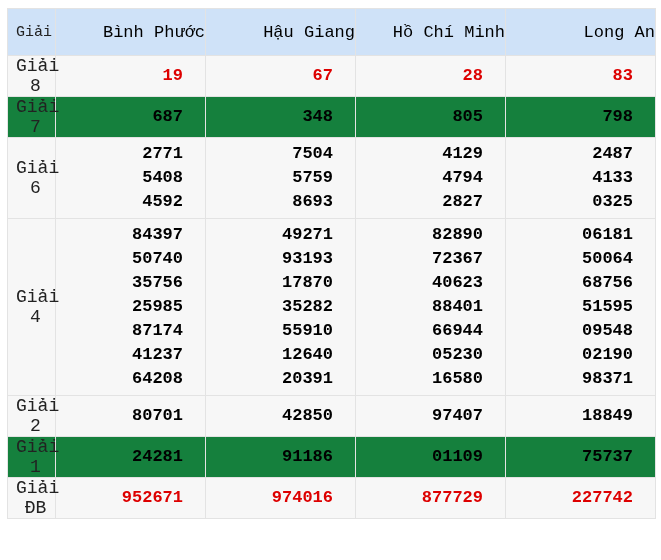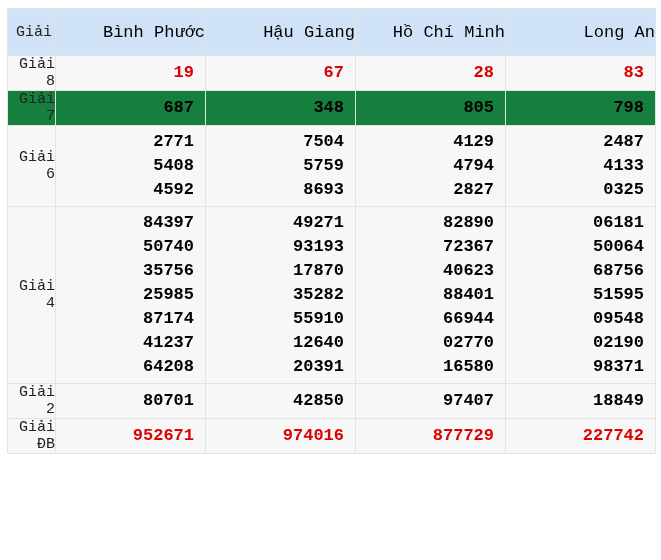--- a/index.html
+++ b/index.html
@@ -38,32 +38,32 @@
     text-align: left;
     padding-left: 8px;
     font-size: 15px;
     color: var(--label-text);
   }
   thead th.province-head {
     text-align: right;
   }
   tbody th {
     font-weight: 400;
-    font-size: 15px;
+    font-size: 18px;
     color: var(--label-text);
-    text-align: right;
+    text-align: center;
     padding-left: 8px;
     vertical-align: middle;
     background: inherit;
   }
   tbody tr { background: #15803d; }
   tbody tr.alt { background: var(--alt-bg); }
   tbody td {
     text-align: right;
-    padding: 4px 11px 4px 0;
+    padding: 4px 22px 4px 0;
     vertical-align: middle;
   }
   tbody td div {
     font-weight: 700;
     font-size: 17px;
     line-height: 24px;
     color: var(--text);
   }
   tbody tr.hl td div { color: var(--hl-text); }
 </style>
@@ -160,21 +160,21 @@
           <div>55910</div>
           <div>12640</div>
           <div>20391</div>
         </td>
         <td>
           <div>82890</div>
           <div>72367</div>
           <div>40623</div>
           <div>88401</div>
           <div>66944</div>
-          <div>02770</div>
+          <div>05230</div>
           <div>16580</div>
         </td>
         <td>
           <div>06181</div>
           <div>50064</div>
           <div>68756</div>
           <div>51595</div>
           <div>09548</div>
           <div>02190</div>
           <div>98371</div>
@@ -188,20 +188,35 @@
         <td>
           <div>42850</div>
         </td>
         <td>
           <div>97407</div>
         </td>
         <td>
           <div>18849</div>
         </td>
       </tr>
+      <tr>
+        <th>Giải 1</th>
+        <td>
+          <div>24281</div>
+        </td>
+        <td>
+          <div>91186</div>
+        </td>
+        <td>
+          <div>01109</div>
+        </td>
+        <td>
+          <div>75737</div>
+        </td>
+      </tr>
       <tr class="alt hl">
         <th>Giải ĐB</th>
         <td>
           <div>952671</div>
         </td>
         <td>
           <div>974016</div>
         </td>
         <td>
           <div>877729</div>

